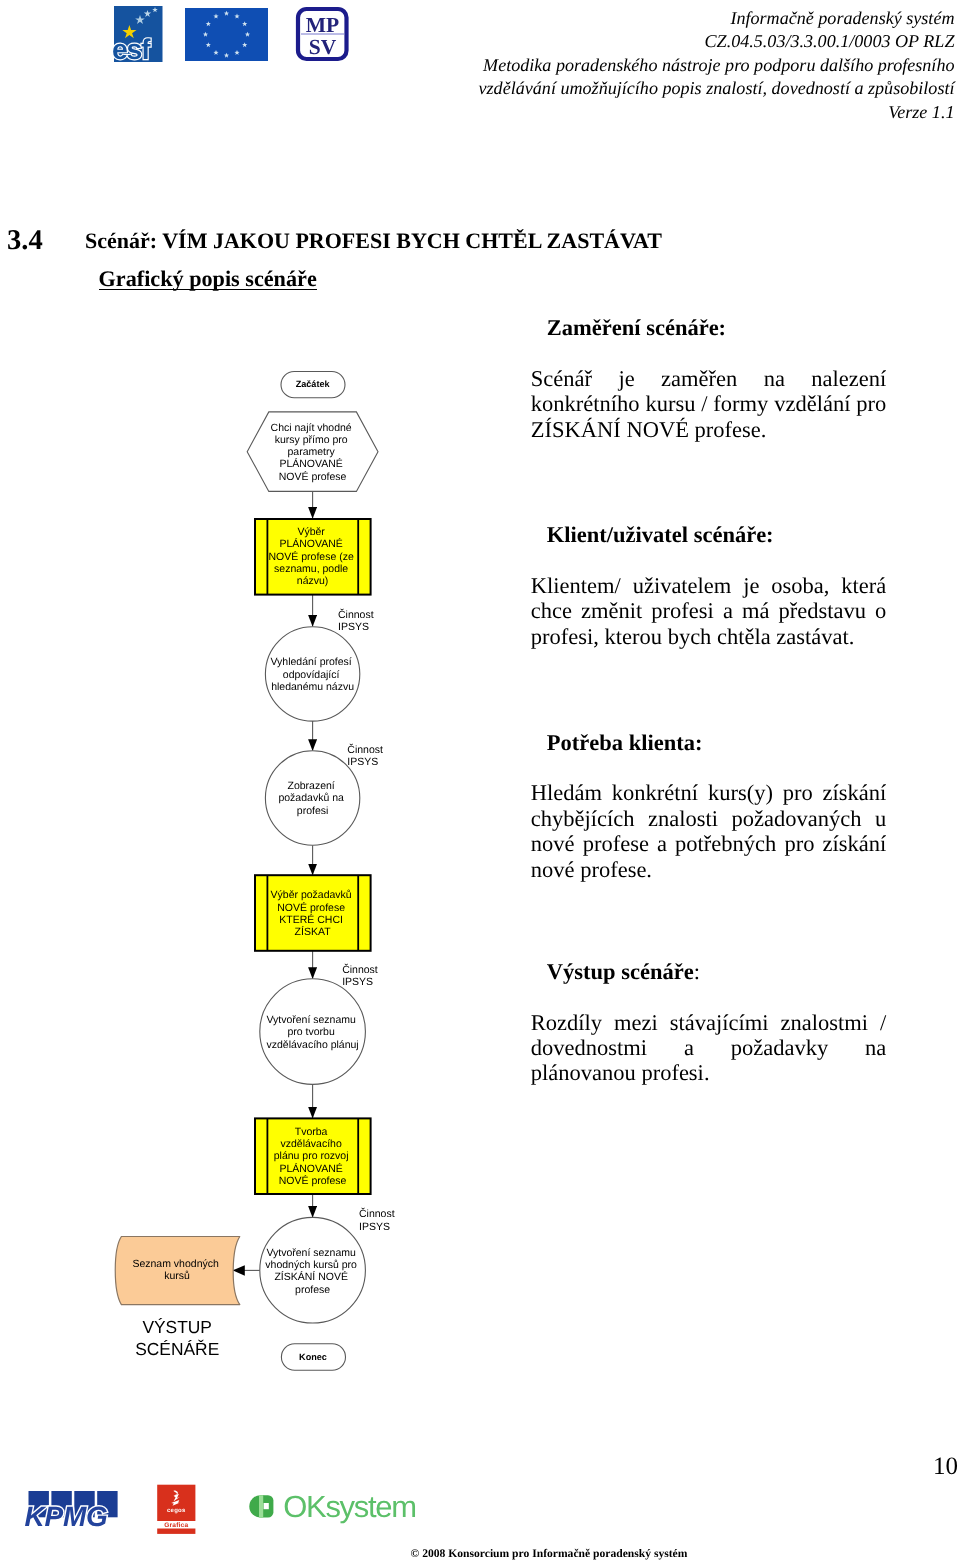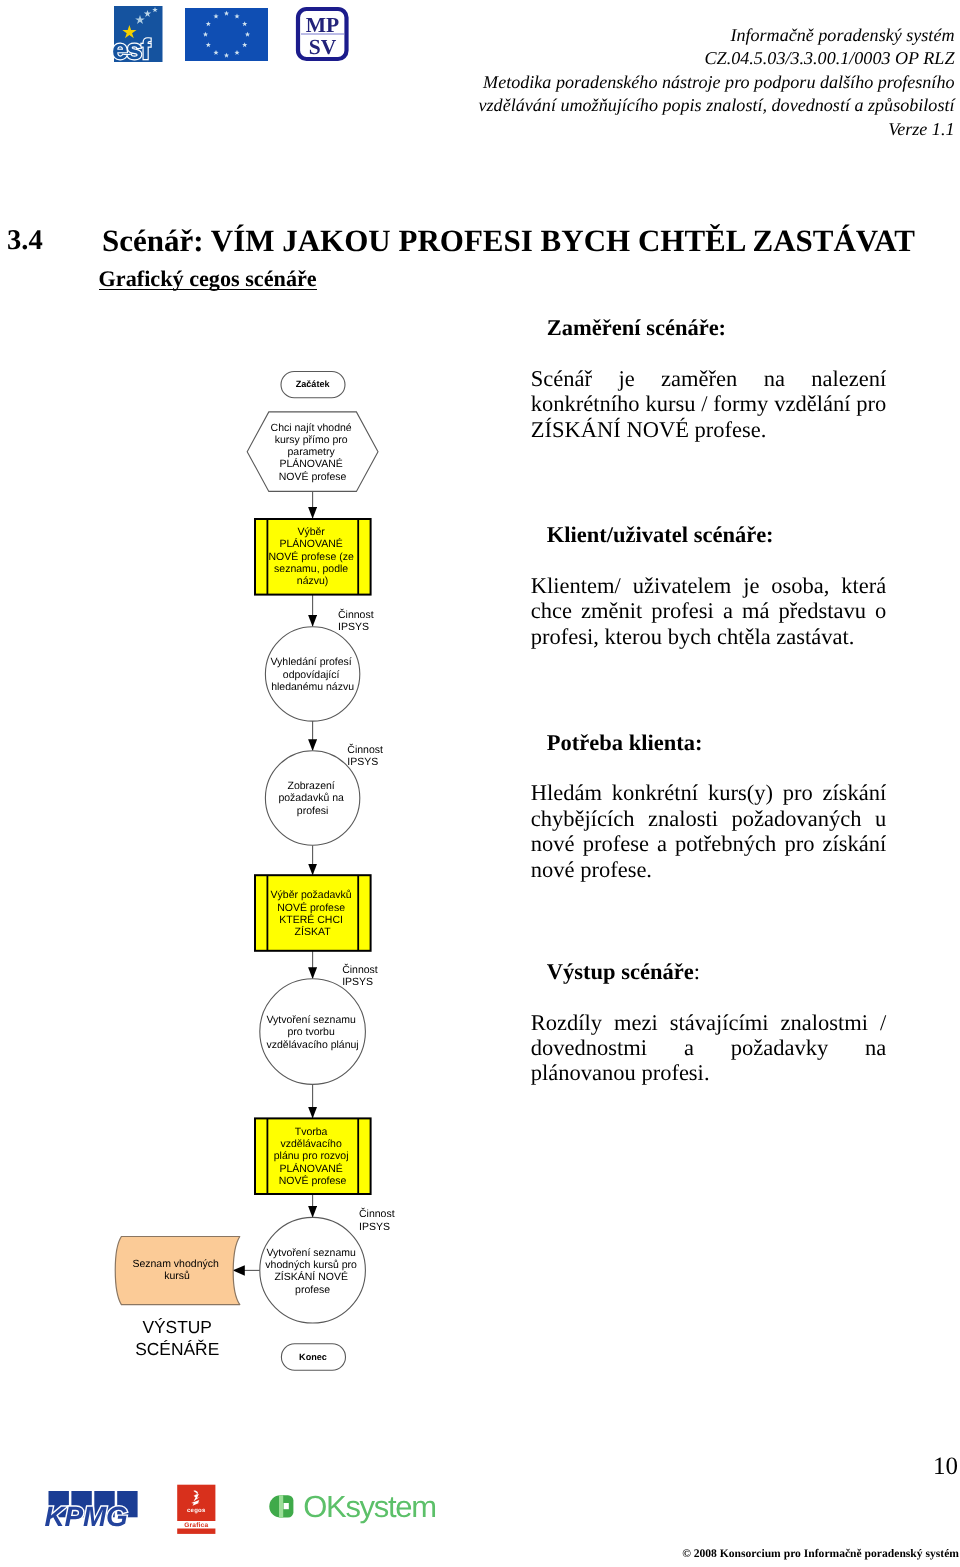--- a/index.html
+++ b/index.html
@@ -1,40 +1,40 @@
 <!DOCTYPE html>
 <html><head>
 <meta charset="utf-8">
 <style>
   html,body{margin:0;padding:0;background:#fff;}
   body{width:960px;height:1567px;font-family:"Liberation Serif",serif;position:relative;overflow:hidden;
        -webkit-font-smoothing:antialiased;text-rendering:geometricPrecision;}
   .page{position:relative;width:960px;height:1567px;background:#fff;}
 
   #header-logos{position:absolute;left:16px;top:0;width:420px;height:70px;}
-  #header-text{position:absolute;left:390px;top:24px;width:564.5px;text-align:right;
+  #header-text{position:absolute;left:390px;top:7px;width:564.5px;text-align:right;
                font-style:italic;font-size:18.1px;line-height:23.45px;color:#000;}
   #header-text .hl{display:block;white-space:nowrap;}
 
   #sec-num{position:absolute;left:7px;top:225px;font-weight:bold;font-size:28.6px;line-height:32px;}
-  #sec-title{position:absolute;left:102px;top:225px;font-weight:bold;font-size:31px;line-height:32px;white-space:nowrap;}
+  #sec-title{position:absolute;left:85px;top:225px;font-weight:bold;font-size:22px;line-height:32px;white-space:nowrap;}
   #sec-sub{position:absolute;left:98.6px;top:266px;font-weight:bold;font-size:22.2px;line-height:26px;white-space:nowrap;}
   #sec-sub span{border-bottom:1.6px solid #000;padding-bottom:-1px;display:inline-block;line-height:21px;}
 
   #rightcol{position:absolute;left:530.8px;top:0;width:355.5px;}
   .blk{position:absolute;left:0;width:355.5px;}
   .blk-h{font-weight:bold;font-size:22.5px;line-height:25.45px;margin:16px;white-space:nowrap;}
   .blk-h .tail{font-weight:normal;}
   .blk-p{font-size:22.5px;line-height:25.45px;margin:0;text-align:justify;}
 
   #flowsvg{position:absolute;left:0;top:0;}
 
   #pagenum{position:absolute;left:820px;width:138px;text-align:right;top:1453px;font-size:25px;line-height:28px;}
-  #footer-logos{position:absolute;left:0;top:1480px;width:440px;height:80px;padding-left:20px;}
-  #copyright{position:absolute;left:139px;width:820px;top:1547px;text-align:right;font-size:11.6px;font-weight:bold;line-height:14px;}
+  #footer-logos{position:absolute;left:0;top:1480px;width:440px;height:80px;}
+  #copyright{position:absolute;left:139px;width:820px;top:1547px;text-align:center;font-size:11.6px;font-weight:bold;line-height:14px;}
 </style>
 </head>
 <body>
 
 <div class="page">
 
 <div id="header-logos">
   <svg width="420" height="70" viewBox="0 0 420 70" xmlns="http://www.w3.org/2000/svg">
 
     <g>
@@ -77,21 +77,21 @@
 <div id="header-text">
   <span class="hl">Informačně poradenský systém</span>
   <span class="hl">CZ.04.5.03/3.3.00.1/0003 OP RLZ</span>
   <span class="hl">Metodika poradenského nástroje pro podporu dalšího profesního</span>
   <span class="hl">vzdělávání umožňujícího popis znalostí, dovedností a způsobilostí</span>
   <span class="hl">Verze 1.1</span>
 </div>
 
 <div id="sec-num">3.4</div>
 <div id="sec-title">Scénář: VÍM JAKOU PROFESI BYCH CHTĚL ZASTÁVAT</div>
-<div id="sec-sub"><span>Grafický cegos scénáře</span></div>
+<div id="sec-sub"><span>Grafický popis scénáře</span></div>
 
 <div id="rightcol">
   <div class="blk" style="top:299px">
     <p class="blk-h">Zaměření scénáře:</p>
     <p class="blk-p" style="margin-top:25.45px">Scénář je zaměřen na nalezení konkrétního kursu / formy vzdělání pro ZÍSKÁNÍ NOVÉ profese.</p>
   </div>
   <div class="blk" style="top:506px">
     <p class="blk-h">Klient/uživatel scénáře:</p>
     <p class="blk-p" style="margin-top:25.45px">Klientem/ uživatelem je osoba, která chce změnit profesi a má představu o profesi, kterou bych chtěla zastávat.</p>
   </div>

